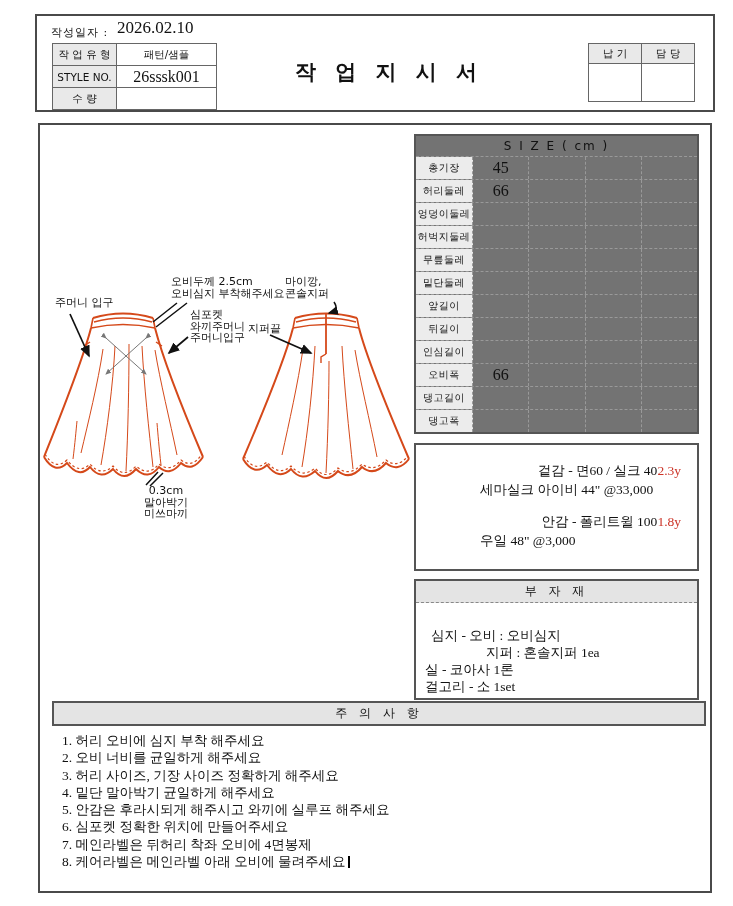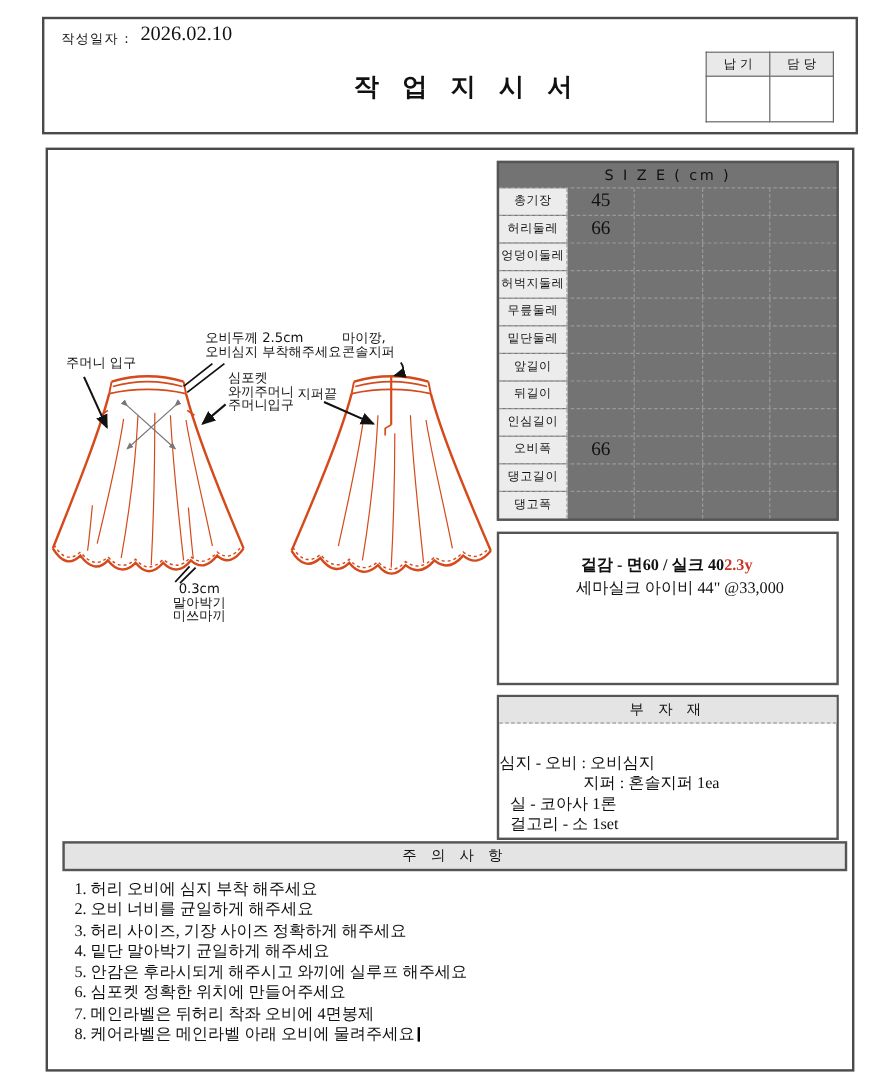--- a/index.html
+++ b/index.html
@@ -31,21 +31,21 @@
   .st-label{width:56px;background:#ececec;border-right:1px dashed #999;text-align:center;font-size:10px;line-height:22px;letter-spacing:0.5px;overflow:hidden;white-space:nowrap;}
   .st-cell{flex:1;text-align:center;font-size:16px;line-height:21px;font-family:"Liberation Serif","DejaVu Serif",serif;}
   .st-cell + .st-cell{border-left:1px dashed #999;}
 
   
   .panel{position:absolute;left:374px;width:281px;border:2px solid #555;background:#fff;}
   .panel-hd{height:21px;line-height:21px;text-align:center;font-size:12px;letter-spacing:4px;background:var(--panel,#e4e4e4);border-bottom:1px dashed #888;}
   .fabric{top:318px;height:124px;}
   .fab-content{padding:16px 0 0 14px;font-family:"Liberation Serif","DejaVu Serif",serif;font-size:13.5px;}
   .fab-item{margin-bottom:13px;}
-  .fab-row{display:flex;justify-content:center;padding-right:16px;line-height:19px;font-weight:bold;}
+  .fab-row{display:flex;justify-content:flex-end;padding-right:16px;line-height:19px;}
   .yardage{color:var(--accent,#cc3327);}
   .fab-sub{padding-left:50px;line-height:19px;}
   .trims{top:454px;height:117px;}
   .trims-content{padding-top:24px;font-family:"Liberation Serif","DejaVu Serif",serif;font-size:13.5px;}
   .trim-line{line-height:17px;}
 
   
   .caution-bar{position:absolute;left:12px;top:576px;width:650px;height:21px;border:2px solid #555;background:var(--panel,#e4e4e4);text-align:center;line-height:21px;font-size:12px;letter-spacing:4px;}
   .cautions-list{position:absolute;left:22px;top:607px;font-family:"Liberation Serif","DejaVu Serif",serif;font-size:13.5px;}
   .caution-line{line-height:17.3px;white-space:nowrap;}
@@ -58,20 +58,36 @@
   .gr{stroke:#777;fill:none;}
   .an{stroke:#111;fill:none;}
 </style>
 </head>
 <body>
 
 <div class="hbox">
   <span class="date-label">작성일자 :</span>
   <span class="date-value serif">2026.02.10</span>
 
+  <table class="mini-table">
+    <tbody>
+        <tr>
+      <td class="lab">작 업 유 형</td>
+      <td class="val">패턴/샘플</td>
+    </tr>
+    <tr>
+      <td class="lab">STYLE NO.</td>
+      <td class="val big">26sssk001</td>
+    </tr>
+    <tr>
+      <td class="lab">수 량</td>
+      <td class="val"></td>
+    </tr>
+  </tbody>
+    </table>
 
   <div class="doc-title">작 업 지 시 서</div>
 
   <table class="rt-table">
     <tbody>
         <tr>
       <td class="hd">납 기</td>
       <td class="hd">담 당</td>
     </tr>
     <tr>
@@ -262,27 +278,34 @@
 
   <div class="panel fabric">
     <div class="fab-content">
       <div class="fab-item">
         <div class="fab-row">
           <span>겉감 - 면60 / 실크 40</span>
           <span class="yardage">2.3y</span>
         </div>
         <div class="fab-sub">세마실크 아이비 44" @33,000</div>
       </div>
+      <div class="fab-item">
+        <div class="fab-row">
+          <span>안감 - 폴리트윌 100</span>
+          <span class="yardage">1.8y</span>
+        </div>
+        <div class="fab-sub">우일 48" @3,000</div>
+      </div>
     </div>
   </div>
 
   <div class="panel trims">
     <div class="panel-hd">부 자 재</div>
     <div class="trims-content">
-        <div class="trim-line" style="">심지 - 오비 : 오비심지</div>
+        <div class="trim-line" style="padding-left: 15px;">심지 - 오비 : 오비심지</div>
         <div class="trim-line" style="padding-left: 70px;">지퍼 : 혼솔지퍼 1ea</div>
         <div class="trim-line" style="padding-left: 9px;">실 - 코아사 1론</div>
         <div class="trim-line" style="padding-left: 9px;">걸고리 - 소 1set</div>
       </div>
   </div>
 
   <div class="caution-bar">주 의 사 항</div>
   <div class="cautions-list">
       <div class="caution-line">1. 허리 오비에 심지 부착 해주세요</div>
       <div class="caution-line">2. 오비 너비를 균일하게 해주세요</div>

